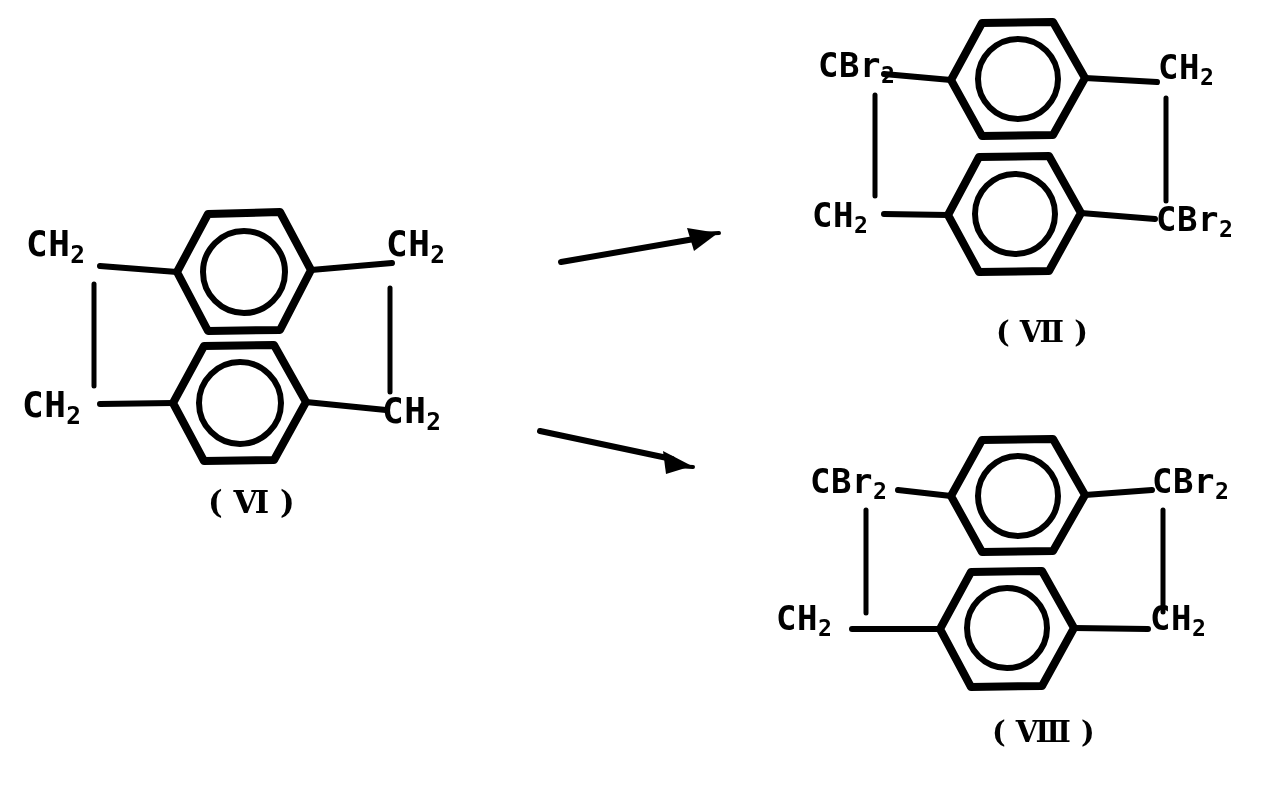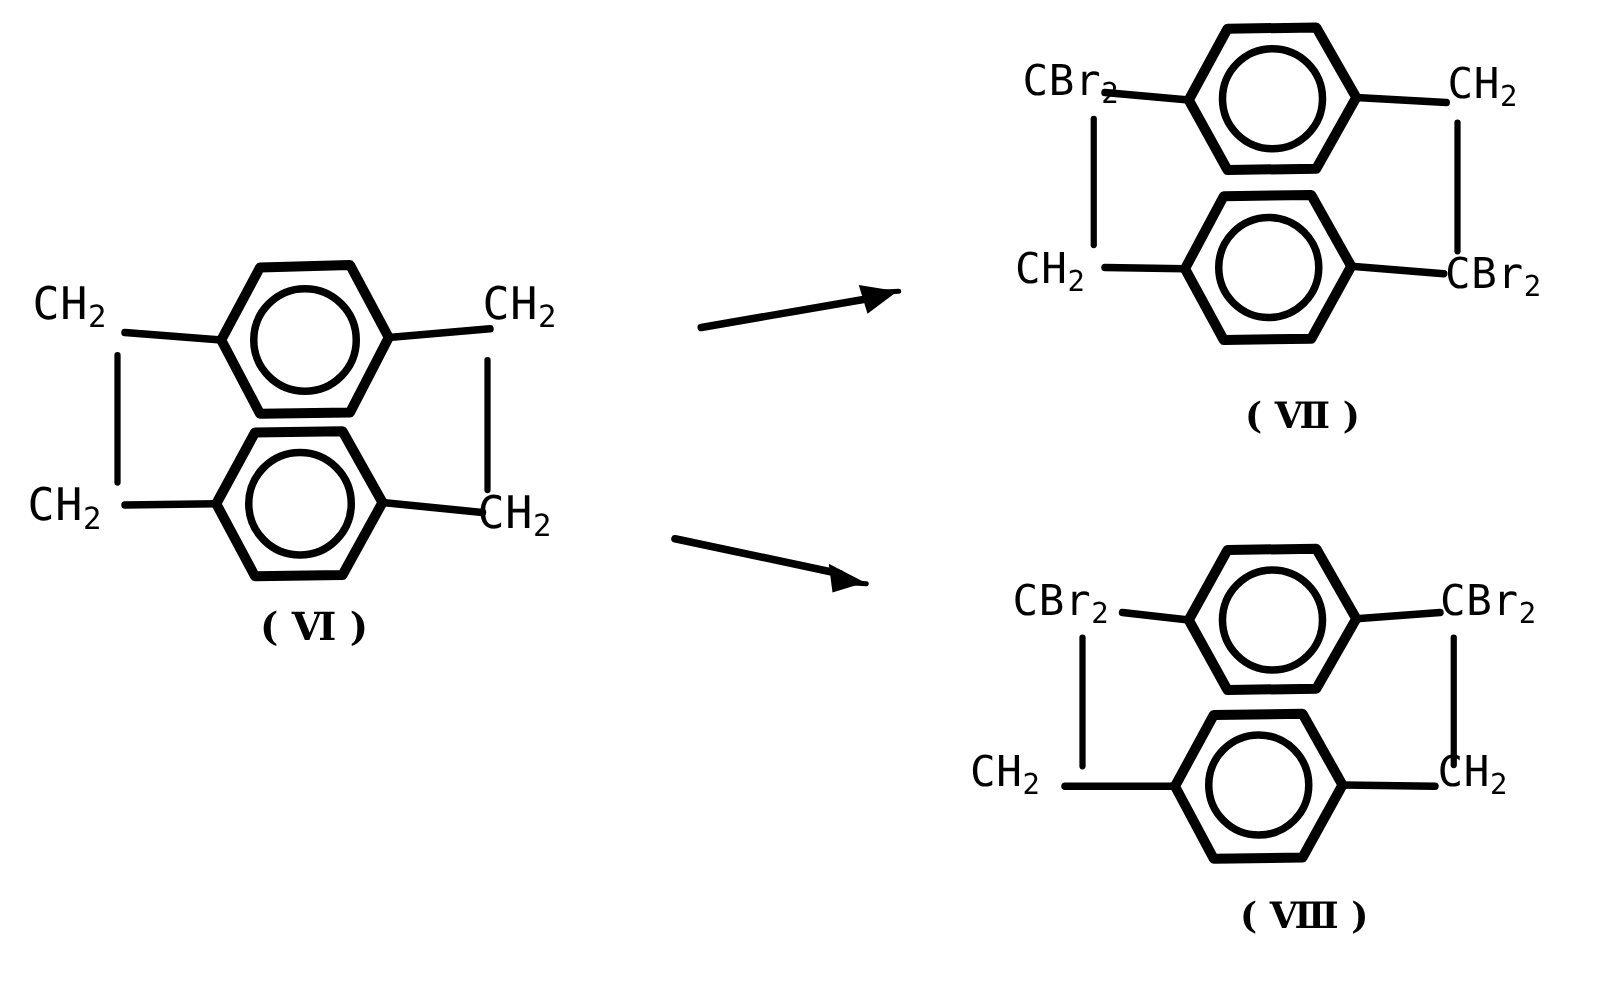--- a/index.html
+++ b/index.html
@@ -20,21 +20,21 @@
   .scheme-svg {
     position: absolute;
     top: 0;
     left: 0;
     width: 1280px;
     height: 796px;
   }
   .atom-label {
     position: absolute;
     font-family: "DejaVu Sans Mono", monospace;
-    font-weight: 400;
+    font-weight: 700;
     color: #000000;
     white-space: nowrap;
     letter-spacing: 0.5px;
     line-height: 1;
   }
   .atom-label .sub {
     font-size: 0.68em;
     vertical-align: -0.28em;
     letter-spacing: 0;
   }

